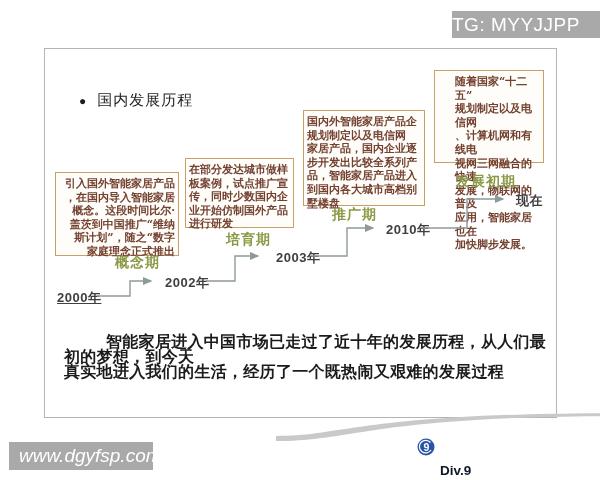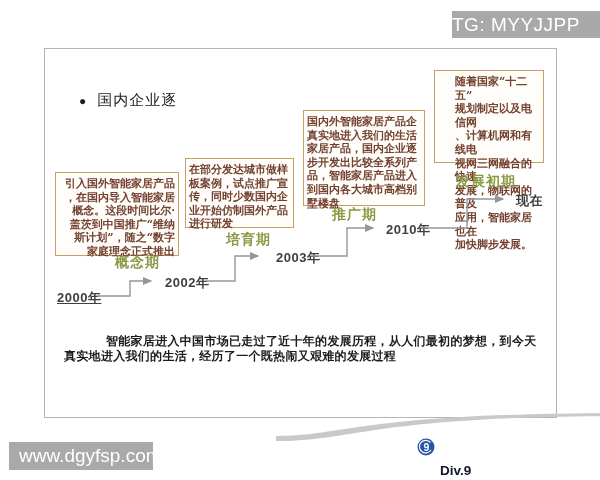--- a/index.html
+++ b/index.html
@@ -10,21 +10,21 @@
   }
   
   .tg-tag{
     position:absolute;left:452px;top:11px;width:148px;height:27px;
     background:#a9a9a9;color:#ffffff;font-size:19px;line-height:27px;
     box-sizing:border-box;letter-spacing:0.5px;
   }
   .site-tag{
     position:absolute;left:9px;top:442px;width:144px;height:28px;
     background:#a9a9a9;color:#ffffff;font-size:19px;line-height:28px;
-    padding-left:10px;box-sizing:border-box;
+    padding-left:10px;box-sizing:border-box;font-style:italic;
   }
   
   .slide-frame{
     position:absolute;left:44px;top:48px;width:511px;height:368px;
     border:1px solid #b4b4b4;background:#ffffff;
   }
   
   .slide-title{
     position:absolute;left:79px;top:91px;display:flex;align-items:center;gap:11px;
     color:#1d1d1d;
@@ -58,55 +58,55 @@
   .year-0{left:57px;top:289px;text-decoration:underline;}
   .year-1{left:165px;top:274px;}
   .year-2{left:276px;top:249px;}
   .year-3{left:386px;top:221px;}
   .year-4{left:516px;top:192px;}
   
   .arrow-layer,.swoosh-layer{position:absolute;left:0;top:0;pointer-events:none;}
   
   .summary{
     position:absolute;left:64px;top:334px;width:492px;
-    color:#1b1b1b;font-weight:bold;font-size:12px;line-height:15px;
+    color:#1b1b1b;font-weight:bold;font-size:16px;line-height:15px;
     letter-spacing:0.3px;white-space:pre-line;text-indent:42px;
   }
   
   .footer-logo{
     position:absolute;left:417px;top:415px;display:flex;align-items:center;gap:5px;
   }
   .footer-logo .brand{color:#0f172a;font-weight:bold;font-size:13.5px;margin-top:48px;}
   .footer-logo .tagline{color:#c6c6c6;font-size:13.5px;letter-spacing:0.5px;}
 </style>
 </head>
 <body>
 
 <div class="tg-tag">TG: MYYJJPP</div>
 
 <div class="slide-frame"></div>
 
 <div class="slide-title">
   <span class="bullet">●</span>
-  <span class="txt">国内企业逐</span>
+  <span class="txt">国内发展历程</span>
 </div>
 
 <div class="stage-box box-1">引入国外智能家居产品
 ，在国内导入智能家居
 概念。这段时间比尔·
 盖茨到中国推广“维纳
 斯计划”，随之“数字
 家庭理念正式推出</div>
 <div class="stage-box box-2">在部分发达城市做样
 板案例，试点推广宣
 传，同时少数国内企
 业开始仿制国外产品
 进行研发</div>
 <div class="stage-box box-3">国内外智能家居产品企
-真实地进入我们的生活
+规划制定以及电信网
 家居产品，国内企业逐
 步开发出比较全系列产
 品，智能家居产品进入
 到国内各大城市高档别
 墅楼盘</div>
 <div class="stage-box box-4">随着国家“十二五”
 规划制定以及电信网
 、计算机网和有线电
 视网三网融合的快速
 发展，物联网的普及

